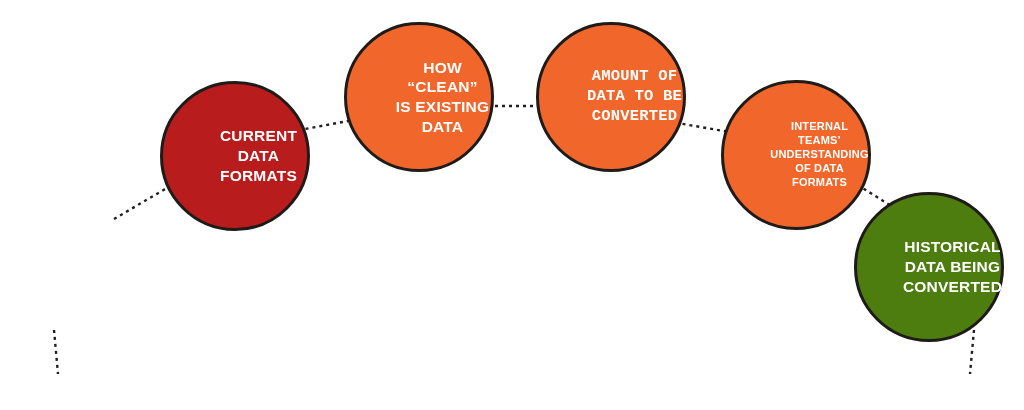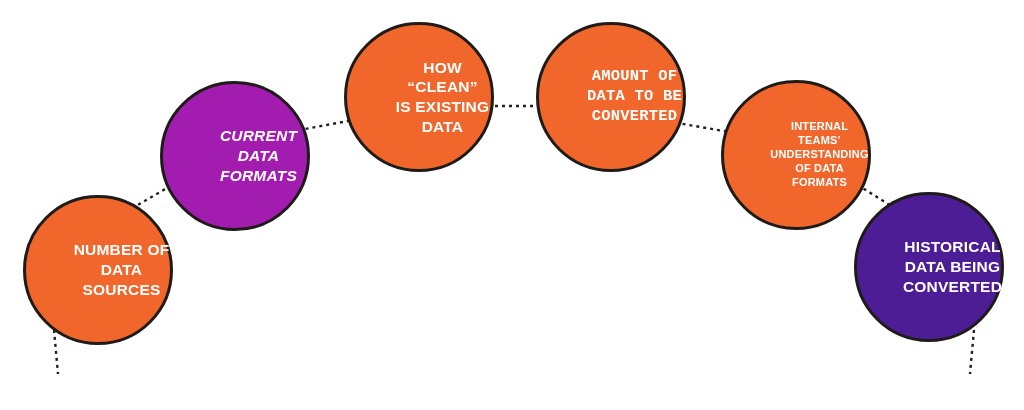--- a/index.html
+++ b/index.html
@@ -64,26 +64,22 @@
       <line x1="54" y1="330" x2="58" y2="374" stroke="#231F20"></line>
       <line x1="114" y1="219" x2="189" y2="175" stroke="#231F20"></line>
       <line x1="278" y1="134" x2="375" y2="116" stroke="#231F20"></line>
       <line x1="460" y1="106" x2="570" y2="106" stroke="#231F20"></line>
       <line x1="648" y1="118" x2="759" y2="137" stroke="#231F20"></line>
       <line x1="834" y1="170" x2="915" y2="221" stroke="#231F20"></line>
       <line x1="974" y1="330" x2="970" y2="374" stroke="#231F20"></line>
     </g>
   </svg>
 
-  <div class="circle pos-0" style="background: rgb(241, 102, 43); border-color: rgb(30, 27, 24);">
-    <div class="circle-label" style="color: rgb(255, 255, 255);">NUMBER OF
-DATA SOURCES</div>
-  </div>
 
-  <div class="circle pos-1" style="background: #a21caf; border-color: rgb(30, 27, 24); font-style: italic;">
+  <div class="circle pos-1" style="background: #b91c1c; border-color: rgb(30, 27, 24);">
     <div class="circle-label" style="color: rgb(255, 255, 255);">CURRENT DATA
 FORMATS</div>
   </div>
 
   <div class="circle pos-2" style="background: rgb(241, 102, 43); border-color: rgb(30, 27, 24);">
     <div class="circle-label" style="color: rgb(255, 255, 255);">HOW “CLEAN”
 IS EXISTING
 DATA</div>
   </div>
 
@@ -94,19 +90,19 @@
   </div>
 
   <div class="circle pos-4" style="background: rgb(241, 102, 43); border-color: rgb(30, 27, 24);">
     <div class="circle-label" style="color: rgb(255, 255, 255);">INTERNAL
 TEAMS’
 UNDERSTANDING
 OF DATA
 FORMATS</div>
   </div>
 
-  <div class="circle pos-5" style="background: #4c1d95; border-color: rgb(30, 27, 24); align-items: center;">
+  <div class="circle pos-5" style="background: #4d7c0f; border-color: rgb(30, 27, 24); align-items: center;">
     <div class="circle-label" style="color: rgb(255, 255, 255);">HISTORICAL
 DATA BEING
 CONVERTED</div>
   </div>
 
 </div>
 
 </body></html>

